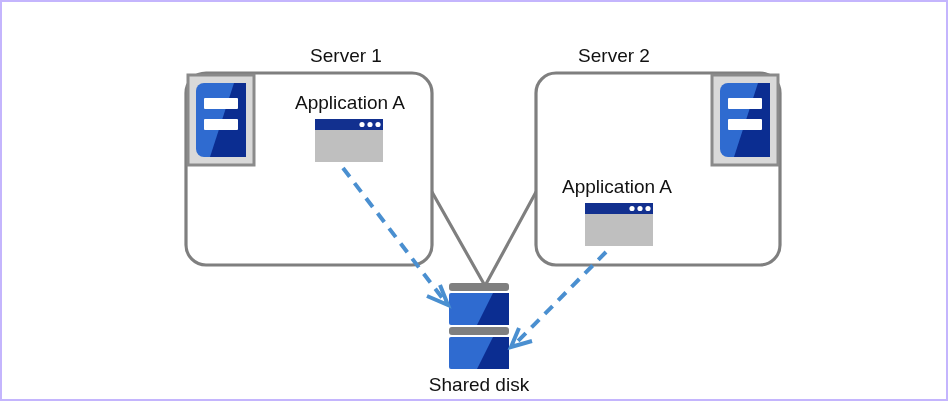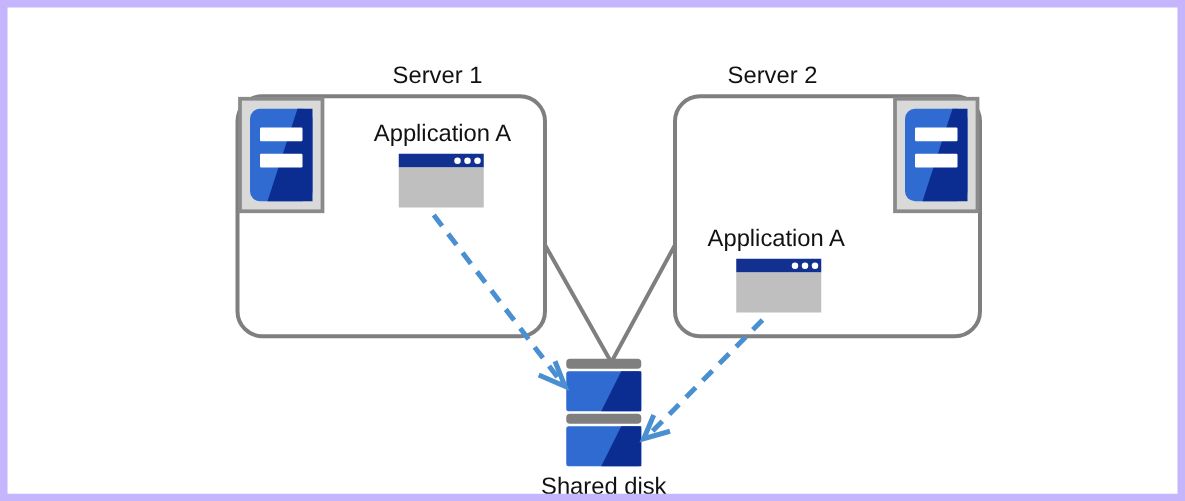--- a/index.html
+++ b/index.html
@@ -9,21 +9,21 @@
     background: #ffffff;
   }
   body {
     font-family: "Liberation Sans", sans-serif;
   }
   #canvas {
     position: relative;
     width: 948px;
     height: 401px;
     background: #ffffff;
-    border: 6px solid #c4b5fd;
+    border: 2px solid #c4b5fd;
     box-sizing: border-box;
     overflow: hidden;
   }
   #diagram-svg {
     position: absolute;
     top: 0;
     left: 0;
     width: 948px;
     height: 401px;
     display: block;

